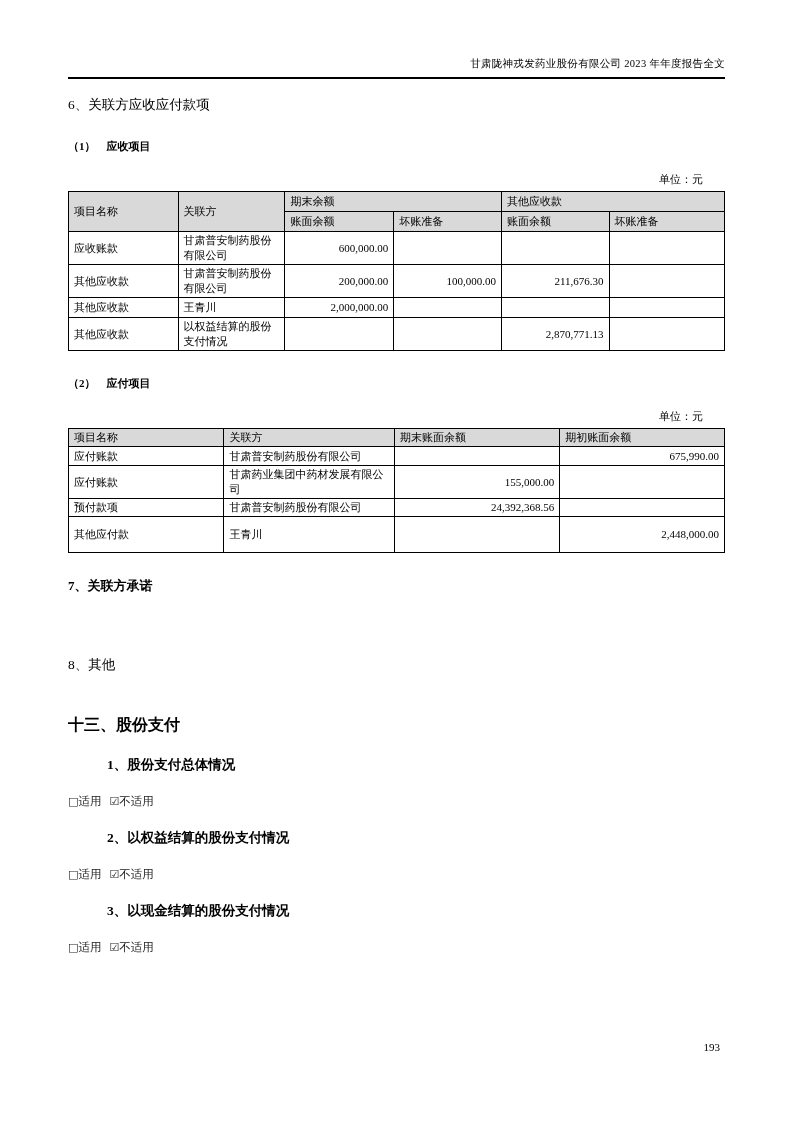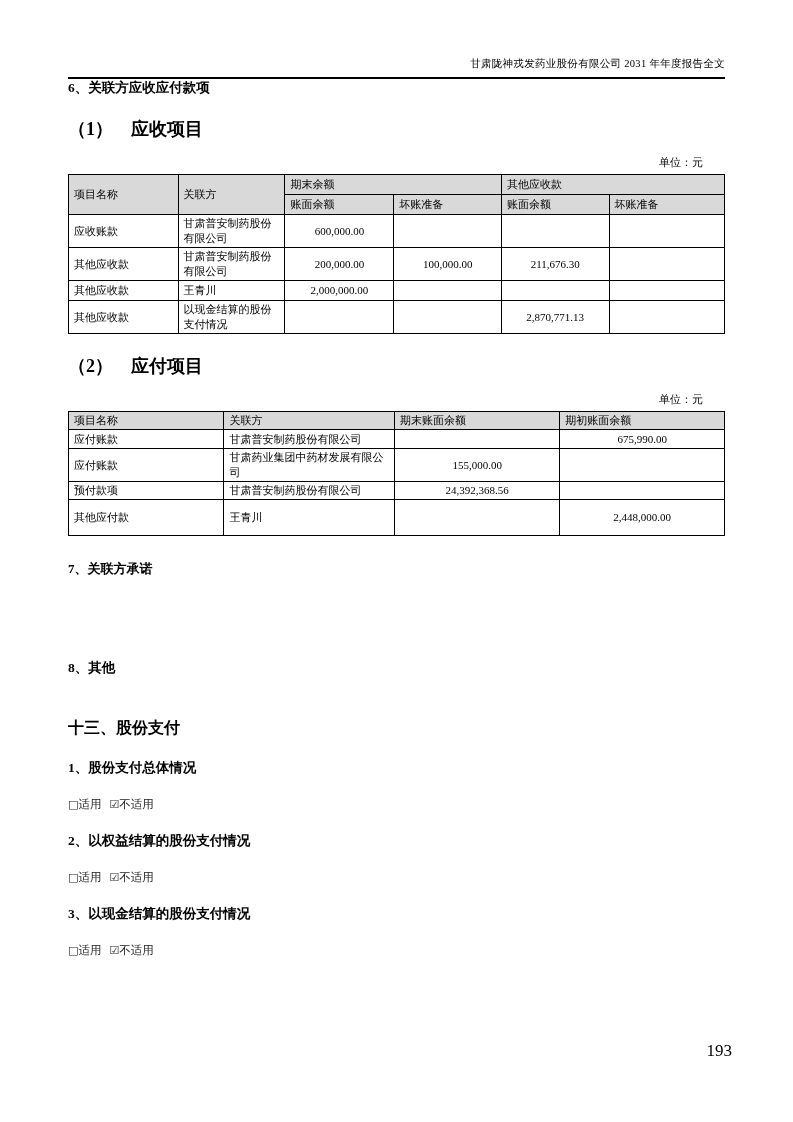--- a/index.html
+++ b/index.html
@@ -18,22 +18,22 @@
   .doc-header {
     padding-top:57px;
     padding-bottom:6px;
     border-bottom:2px solid #000;
     text-align:right;
     font-size:10.5px;
     line-height:14px;
     letter-spacing:0.3px;
   }
 
-  .h-num      { font-size:13.5px; font-weight:bold; line-height:18px; }
-  .h-sub      { margin-top:24px; font-size:18px; font-weight:bold; line-height:17px; }
+  .h-num      { margin-top:17px; font-size:13.5px; font-weight:normal; line-height:18px; }
+  .h-sub      { margin-top:24px; font-size:11px; font-weight:bold; line-height:17px; }
   .unit-note  { margin-top:17px; font-size:11px;  line-height:15px; text-align:right; padding-right:22px;font-family:Liberation Serif, serif; }
 
   table.fin {
     margin-top:4px;
     width:100%;
     border-collapse:collapse;
     table-layout:fixed;
     font-size:11px;
     line-height:15px;
   }
@@ -44,58 +44,58 @@
     overflow:hidden;
   }
   table.fin { border:1.5px solid #000; }
   table.fin th {
     background:#d9d9d9;
     font-weight:normal;
     text-align:left;
   }
   td.c-item  { text-align:left; }
   td.c-party { text-align:left; }
-  td.c-num   { text-align:center; padding-right:7px; }
+  td.c-num   { text-align:right; padding-right:7px; }
 
   .t1 .hr1 { height:20px; }
   .t1 .hr2 { height:20px; }
   .t1 .r1  { height:32px; }
   .t1 .r2  { height:33px; }
   .t1 .r3  { height:20px; }
   .t1 .r4  { height:33px; }
 
   .t2 .hr1 { height:17px; }
   .t2 .r1  { height:19px; }
   .t2 .r2  { height:30px; }
   .t2 .r3  { height:18px; }
   .t2 .r4  { height:36px; }
 
   .h7   { margin-top:24px; font-size:13px; font-weight:bold; line-height:18px; }
-  .h8   { margin-top:81px; font-size:13.5px; font-weight:bold; line-height:18px; }
+  .h8   { margin-top:61px; font-size:13.5px; font-weight:normal; line-height:18px; }
   .h13  { margin-top:40px; font-size:16px;   font-weight:bold; line-height:22px; }
-  .h13s { margin-top:20px; font-size:13.5px; font-weight:bold; line-height:18px; }
+  .h13s { margin-top:20px; font-size:13.5px; font-weight:bold; line-height:18px;margin-left:39px; }
   .cbrow { margin-top:20px; font-size:11.5px; line-height:15px; color:#1a1a1a; }
   .cbrow .gap { display:inline-block; width:8px; }
   .cb-glyph { font-family:"DejaVu Sans","Liberation Sans",sans-serif; font-size:11px; }
 
   .page-number {
     position:absolute;
     top:1041px;
-    right:61px;
-    font-size:17px;
+    right:73px;
+    font-size:11px;
   }
 </style>
 </head>
 <body>
 
 <div class="page">
   <div class="content">
 
     <div class="doc-header">
-      <span>甘肃陇神戎发药业股份有限公司 2031 年年度报告全文</span>
+      <span>甘肃陇神戎发药业股份有限公司 2023 年年度报告全文</span>
     </div>
 
     <div class="h-num">6、关联方应收应付款项</div>
 
     <div class="h-sub">（1）　应收项目</div>
     <div class="unit-note">单位：元</div>
 
     <table class="fin t1">
       <colgroup>
         <col style="width:16.7%">
@@ -137,21 +137,21 @@
       <tr class="r3">
         <td class="c-item">其他应收款</td>
         <td class="c-party">王青川</td>
         <td class="c-num">2,000,000.00</td>
         <td class="c-num"></td>
         <td class="c-num"></td>
         <td class="c-num"></td>
       </tr>
       <tr class="r4">
         <td class="c-item">其他应收款</td>
-        <td class="c-party">以现金结算的股份支付情况</td>
+        <td class="c-party">以权益结算的股份支付情况</td>
         <td class="c-num"></td>
         <td class="c-num"></td>
         <td class="c-num">2,870,771.13</td>
         <td class="c-num"></td>
       </tr>
     </tbody>
       </table>
 
     <div class="h-sub">（2）　应付项目</div>
     <div class="unit-note">单位：元</div>

